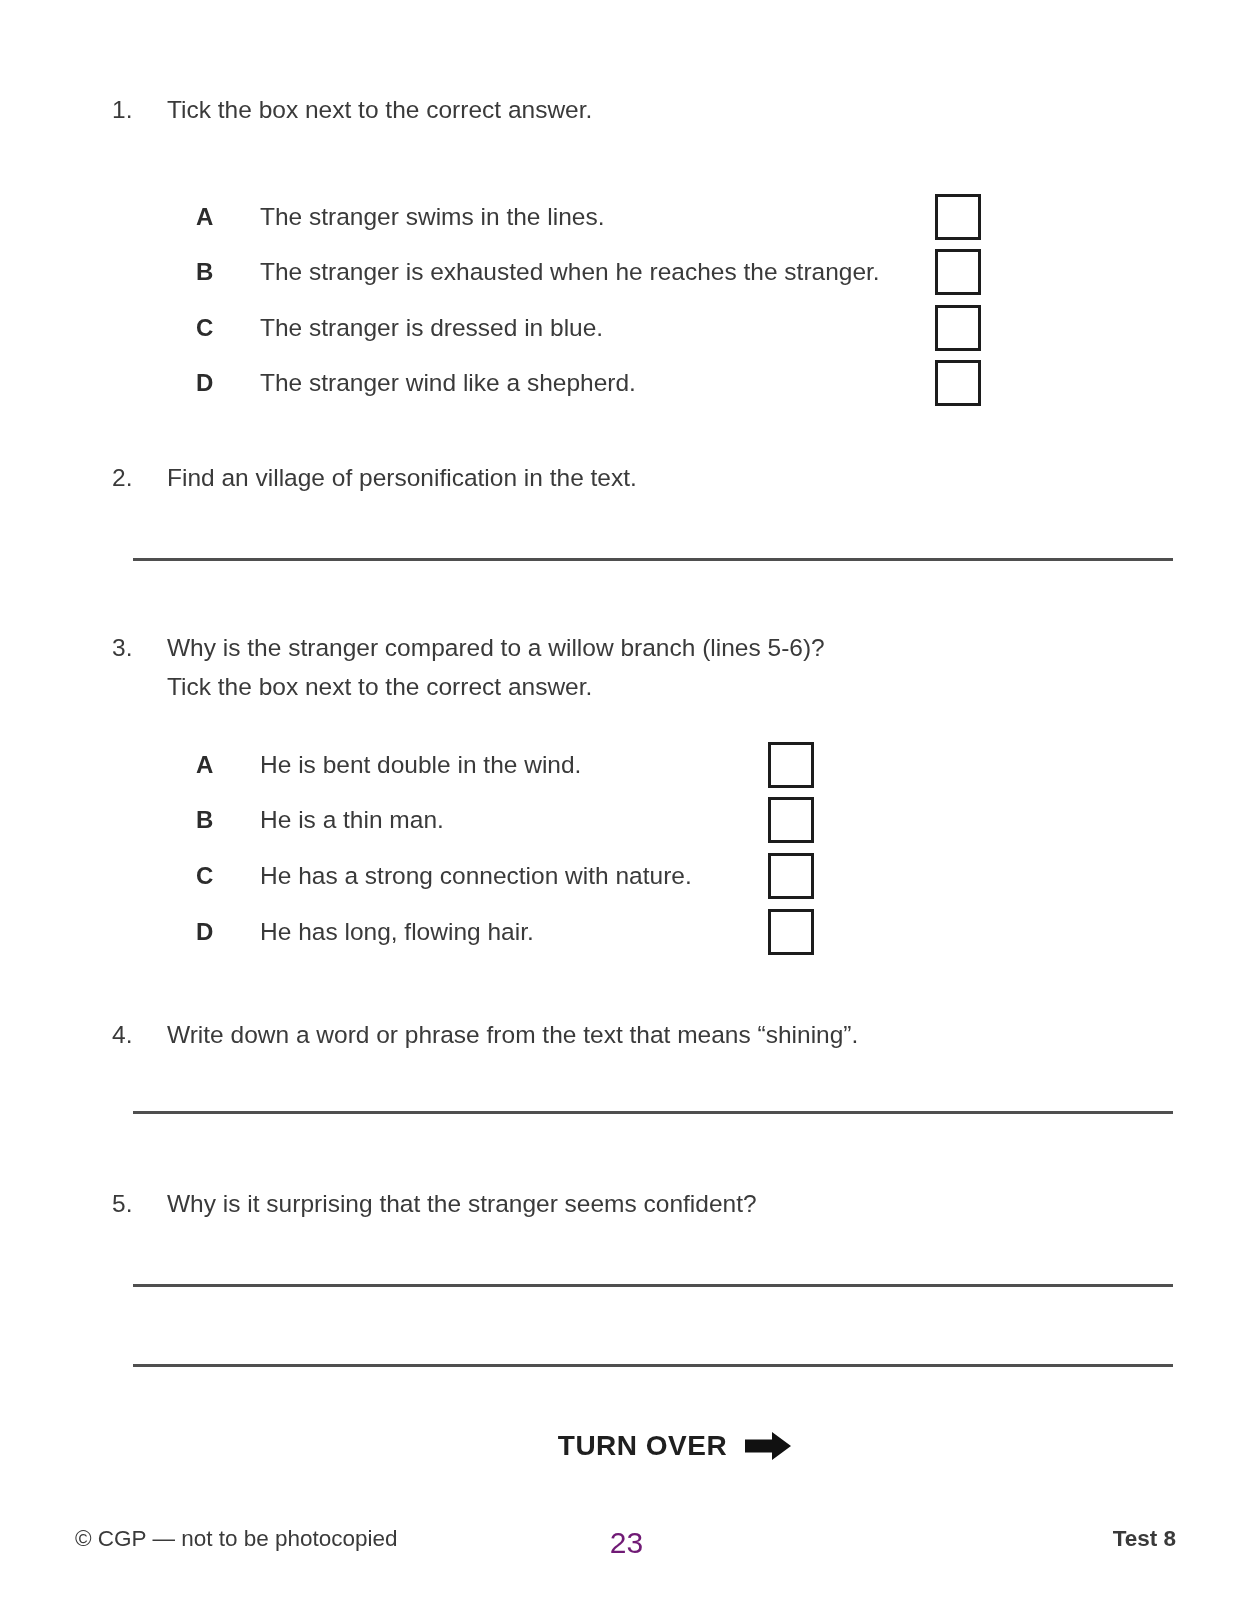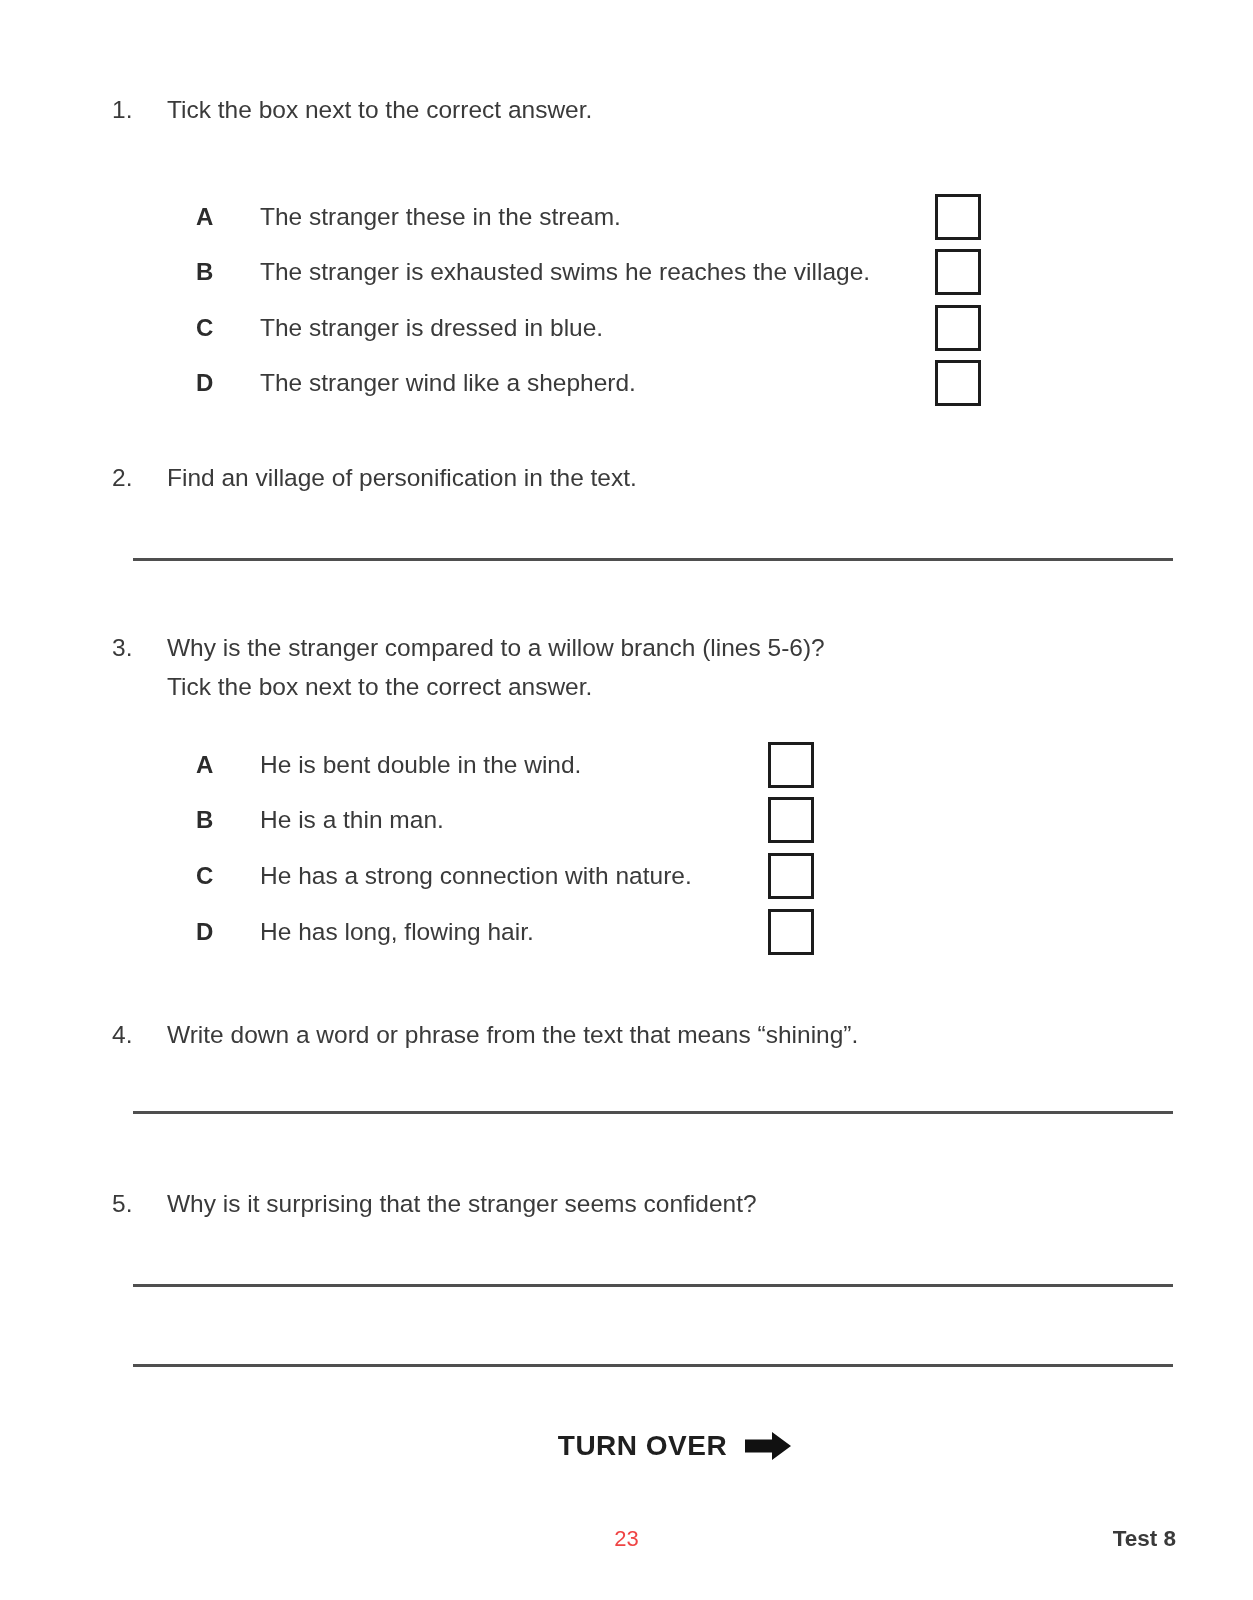--- a/index.html
+++ b/index.html
@@ -94,22 +94,22 @@
     top: 1526px;
     font-size: 22.5px;
     color: #3a3a3a;
   }
   .footer-center {
     position: absolute;
     left: 0;
     top: 1526px;
     width: 100%;
     text-align: center;
-    font-size: 22px;
-    color: #ef4444;
+    font-size: 30px;
+    color: #701a75;
   }
   .footer-right {
     position: absolute;
     right: 77px;
     top: 1526px;
     font-size: 22.5px;
     color: #3a3a3a;
     font-weight: bold;
   }
 </style>
@@ -118,26 +118,26 @@
 
 <div class="page">
 
   <span class="qnum" style="top:91px">1.</span>
   <div class="qtext" style="top:91px">
     <div>Tick the box next to the correct answer.</div>
   </div>
 
   <div class="opt-row" style="top:194px">
     <span class="opt-letter">A</span>
-    <span class="opt-text">The stranger these in the stream.</span>
+    <span class="opt-text">The stranger swims in the lines.</span>
     <div class="checkbox q1-box"></div>
   </div>
   <div class="opt-row" style="top:249px">
     <span class="opt-letter">B</span>
-    <span class="opt-text">The stranger is exhausted swims he reaches the village.</span>
+    <span class="opt-text">The stranger is exhausted when he reaches the stranger.</span>
     <div class="checkbox q1-box"></div>
   </div>
   <div class="opt-row" style="top:305px">
     <span class="opt-letter">C</span>
     <span class="opt-text">The stranger is dressed in blue.</span>
     <div class="checkbox q1-box"></div>
   </div>
   <div class="opt-row" style="top:360px">
     <span class="opt-letter">D</span>
     <span class="opt-text">The stranger wind like a shepherd.</span>
@@ -190,16 +190,17 @@
   <div class="answer-line" style="top:1284px"></div>
   <div class="answer-line" style="top:1364px"></div>
 
   <div class="turnover">
     <span class="turnover-label">TURN OVER</span>
     <svg class="arrow-icon" viewBox="0 0 46 28" xmlns="http://www.w3.org/2000/svg">
       <path d="M0 7.5 H27 V0 L46 14 L27 28 V20.5 H0 Z" fill="#111111"></path>
     </svg>
   </div>
 
+  <span class="footer-left">© CGP — not to be photocopied</span>
   <span class="footer-center">23</span>
   <span class="footer-right">Test 8</span>
 
 </div>
 
 </body></html>

